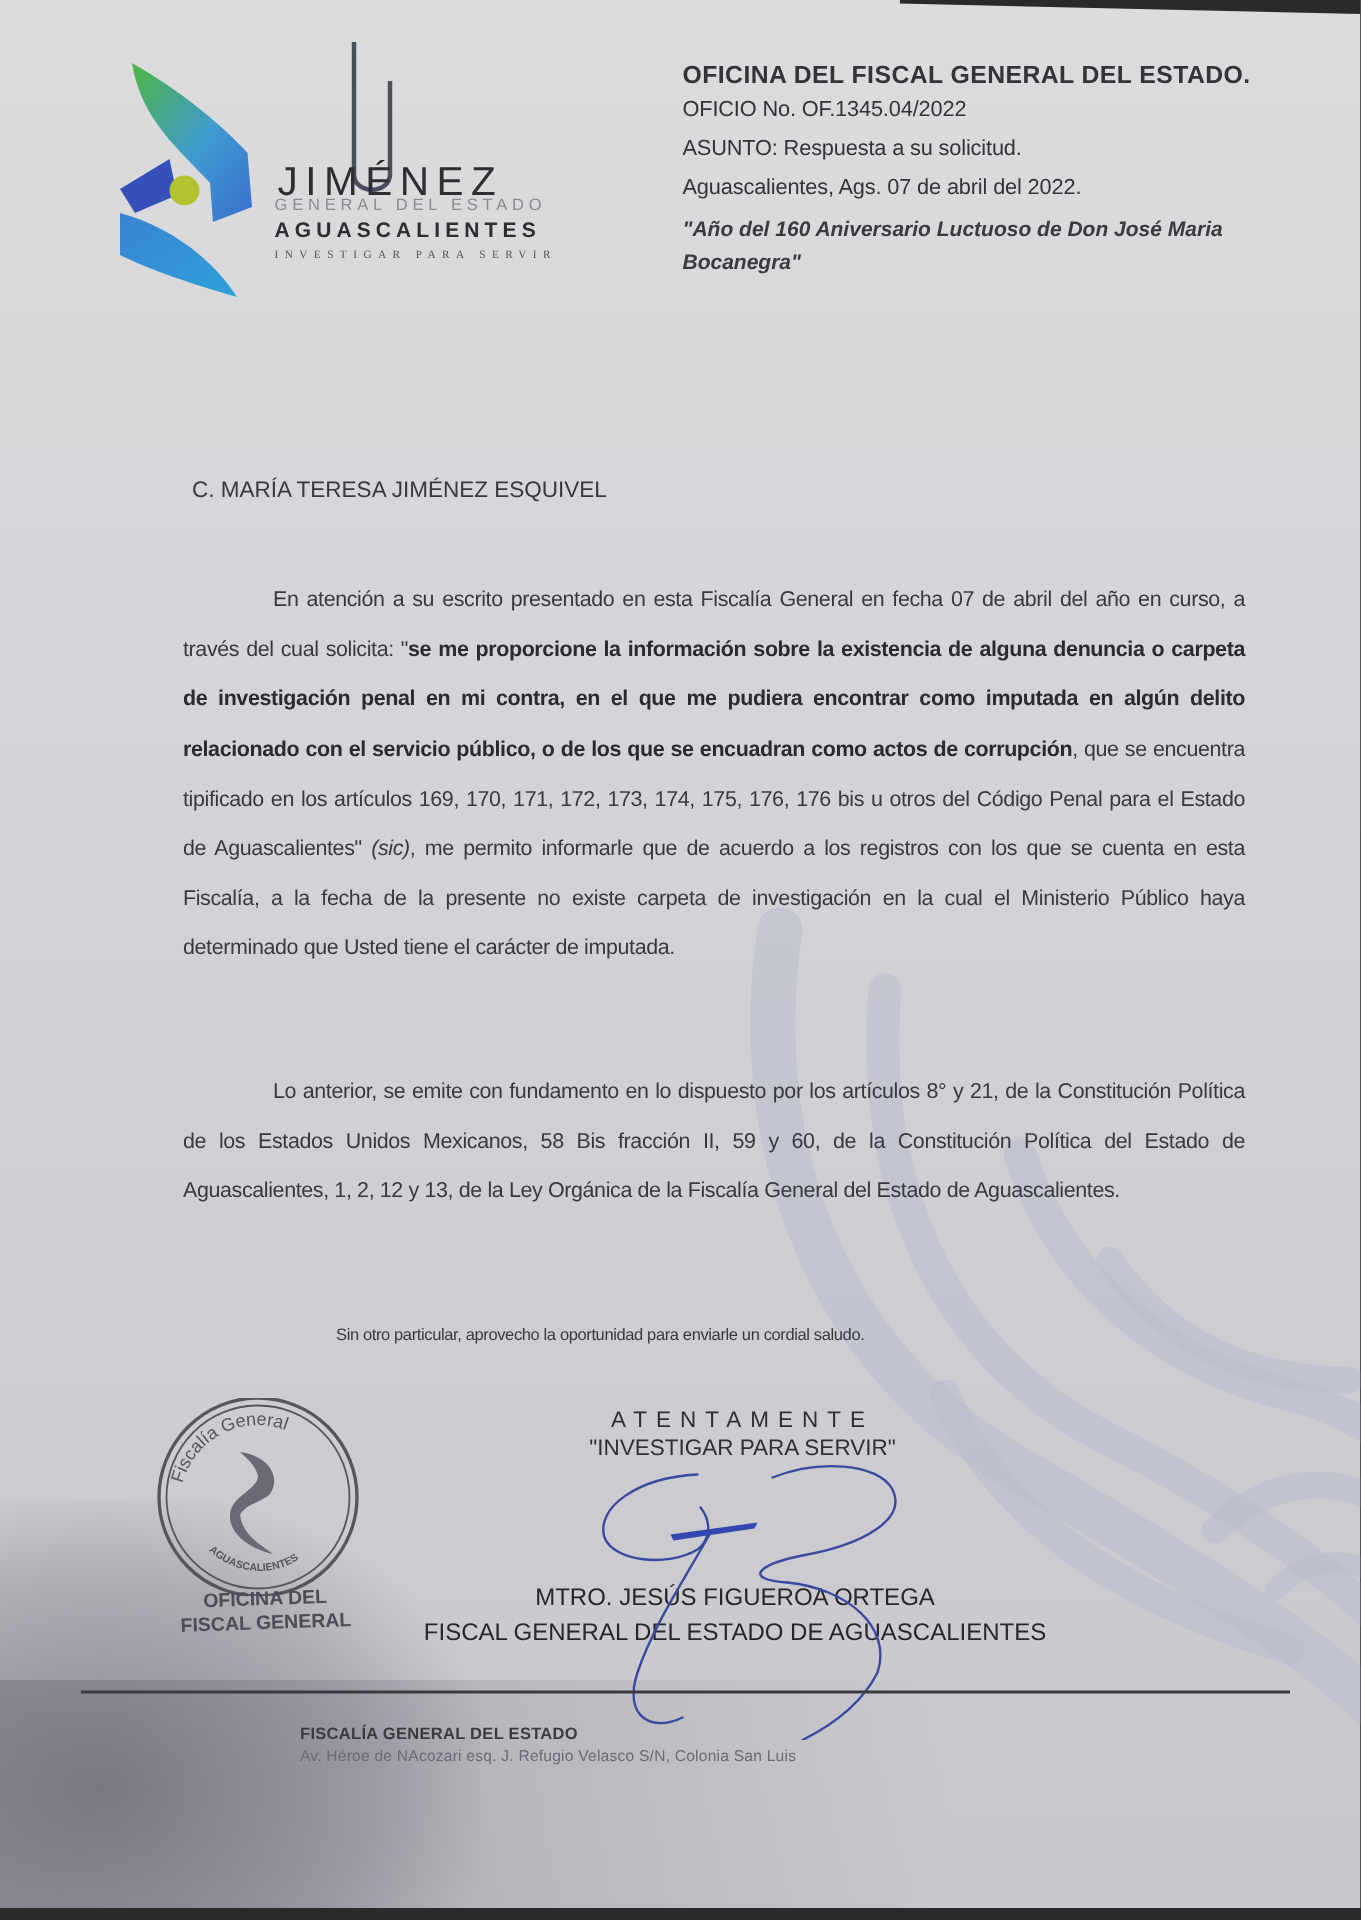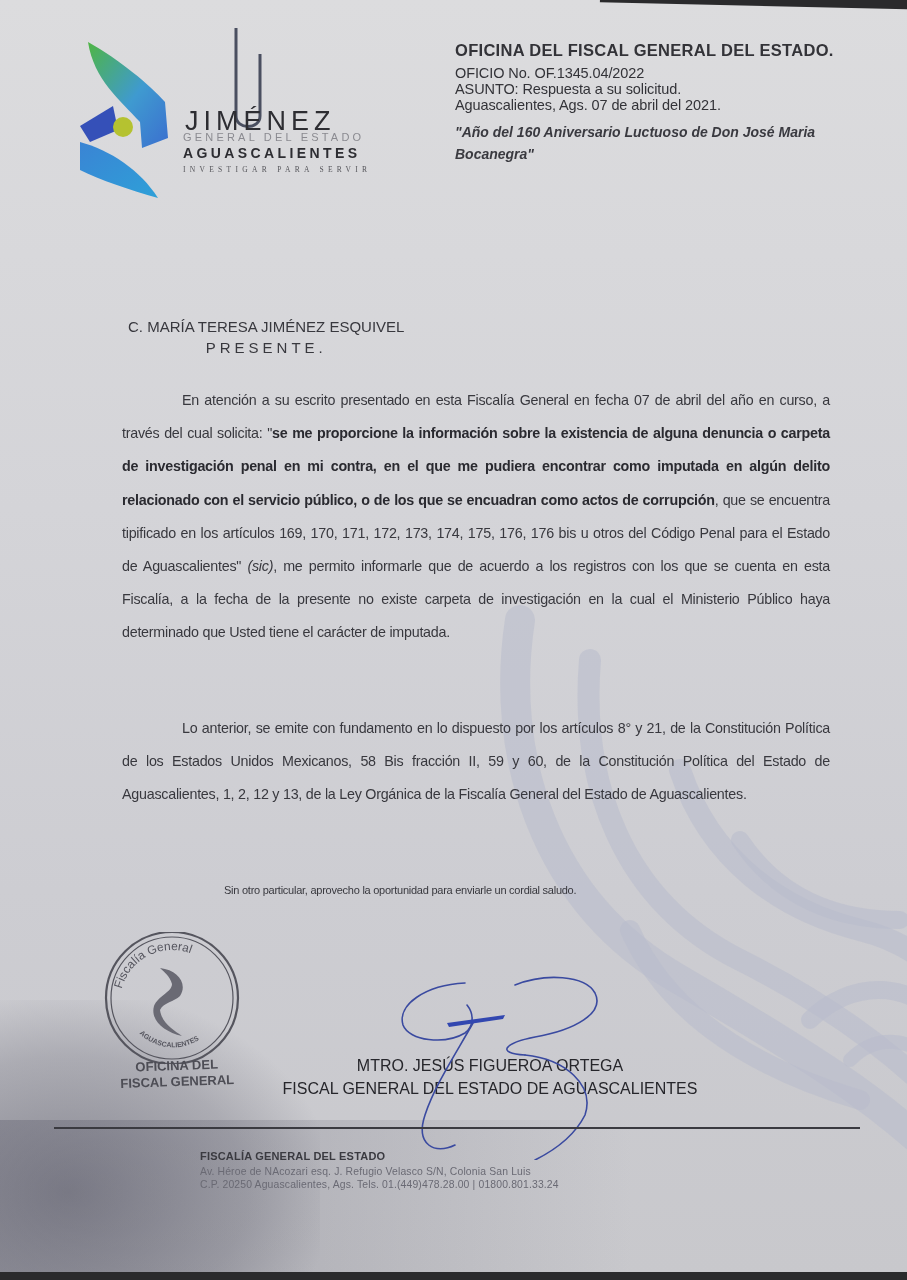--- a/index.html
+++ b/index.html
@@ -41,21 +41,21 @@
     .logo-sub2 {
       position: absolute; left: 103px; top: 115px; font-size: 14px; letter-spacing: 3.4px; color: #2d2d32; font-weight: bold;
     }
     .logo-sub3 {
       position: absolute; left: 103px; top: 135px; font-size: 7.5px; letter-spacing: 4.3px; color: #55555a; font-family: "Liberation Serif", serif; text-align: right;
     }
 
     
     .hdr { position: absolute; left: 455px; top: 40px; width: 390px; color: #333338; }
     .hdr-office { font-weight: bold; font-size: 16.5px; line-height: 21px; letter-spacing: 0.3px; }
-    .hdr-line { font-size: 14.5px; letter-spacing: -0.1px; }
+    .hdr-line { font-size: 14.5px; margin-top: 10px; letter-spacing: -0.1px; }
     .hdr-line.first { margin-top: 4px; }
     .hdr-motto { font-style: italic; font-weight: bold; font-size: 14px; line-height: 22px; margin-top: 8px; color: #3a3a40; }
 
     
     .recipient { position: absolute; left: 128px; top: 316px; color: #38383e; font-size: 15px; line-height: 21px; text-align: center; }
     .present { letter-spacing: 4px; }
     .para {
       position: absolute; left: 122px; width: 708px; color: #38383e; font-size: 14.3px; line-height: 33.2px;
       text-align: justify; letter-spacing: -0.25px;
     }
@@ -128,27 +128,26 @@
     <div class="logo-title">JIMÉNEZ</div>
     <div class="logo-sub1">GENERAL DEL ESTADO</div>
     <div class="logo-sub2">AGUASCALIENTES</div>
     <div class="logo-sub3">INVESTIGAR PARA SERVIR</div>
   </div>
 
   <div class="hdr">
     <div class="hdr-office">OFICINA DEL FISCAL GENERAL DEL ESTADO.</div>
     <div class="hdr-line first">OFICIO No.  OF.1345.04/2022</div>
     <div class="hdr-line">ASUNTO: Respuesta a su solicitud.</div>
-    <div class="hdr-line">Aguascalientes, Ags. 07 de abril del 2021.</div>
+    <div class="hdr-line">Aguascalientes, Ags. 07 de abril del 2022.</div>
     <div class="hdr-motto">"Año del 160 Aniversario Luctuoso de Don José Maria Bocanegra"</div>
   </div>
 
   <div class="recipient">
     <div>C. MARÍA TERESA JIMÉNEZ ESQUIVEL</div>
-    <div class="present">PRESENTE.</div>
   </div>
 
   <div class="para p1">
     <span class="indent"></span><span>En atención a su escrito presentado en esta Fiscalía General en fecha 07 de abril del año en curso, a través del cual solicita: "</span><b>se me proporcione la información sobre la existencia de alguna denuncia o carpeta de investigación penal en mi contra, en el que me pudiera encontrar como imputada en algún delito relacionado con el servicio público, o de los que se encuadran como actos de corrupción</b><span>, que se encuentra tipificado en los artículos 169, 170, 171, 172, 173, 174, 175, 176, 176 bis u otros del Código Penal para el Estado de Aguascalientes" </span><i>(sic)</i><span>, me permito informarle que de acuerdo a los registros con los que se cuenta en esta Fiscalía, a la fecha de la presente no existe carpeta de investigación en la cual el Ministerio Público haya determinado que Usted tiene el carácter de imputada.</span>
   </div>
 
   <div class="para p2">
     <span class="indent"></span><span>Lo anterior, se emite con fundamento en lo dispuesto por los artículos 8° y 21, de la Constitución Política de los Estados Unidos Mexicanos, 58 Bis fracción II, 59 y 60, de la Constitución Política del Estado de Aguascalientes, 1, 2, 12 y 13, de la Ley Orgánica de la Fiscalía General del Estado de Aguascalientes.</span>
   </div>
 
@@ -163,20 +162,24 @@
     <circle cx="74" cy="66" r="61" fill="none" stroke="#55555e" stroke-width="1.2"></circle>
     <text font-size="12" fill="#55555e" font-family="Liberation Sans, sans-serif"><textPath href="#sealTop" startOffset="8%">Fiscalía General</textPath></text>
     <text font-size="7" fill="#55555e" font-family="Liberation Sans, sans-serif" font-weight="bold"><textPath href="#sealBot" startOffset="18%">AGUASCALIENTES</textPath></text>
     <path d="M62 36 C 80 38, 90 52, 82 64 C 76 70, 66 70, 62 78 C 64 92, 76 98, 84 104 C 66 100, 52 88, 56 74 C 60 64, 74 60, 74 52 C 72 44, 66 40, 62 36 Z" fill="#6a6a74"></path>
   </svg>
   <div class="seal-caption">
     <div>OFICINA DEL</div>
     <div>FISCAL GENERAL</div>
   </div>
 
+  <div class="closing">
+    <div class="atent">ATENTAMENTE</div>
+    <div class="slogan">"INVESTIGAR PARA SERVIR"</div>
+  </div>
 
   <div class="signer">
     <div>MTRO. JESÚS FIGUEROA ORTEGA</div>
     <div>FISCAL GENERAL DEL ESTADO DE AGUASCALIENTES</div>
   </div>
 
   <svg class="signature" viewBox="0 0 230 185">
     <g fill="none" stroke="#3a4aa0" stroke-width="1.6" stroke-linecap="round">
       <path d="M70 8 C 30 10, 2 30, 8 50 C 14 66, 50 70, 70 58 C 78 52, 80 40, 72 30"></path>
       <path d="M120 10 C 150 -2, 190 0, 200 18 C 210 38, 180 55, 140 62 C 110 68, 100 78, 130 80"></path>
@@ -185,16 +188,15 @@
     </g>
     <path d="M52 48 L 110 40 L 108 44 L 54 52 Z" fill="#3247b0"></path>
   </svg>
 
   <div class="rule"></div>
 
   <div class="footer">
     <div class="footer-title">FISCALÍA GENERAL DEL ESTADO</div>
     <div class="footer-addr">
       <div>Av. Héroe de NAcozari esq. J. Refugio Velasco S/N, Colonia San Luis</div>
-      <div>C.P. 20250 Aguascalientes, Ags. Tels. 01.(449)478.28.00 | 01800.801.33.24</div>
     </div>
   </div>
 </div>
 
 </body></html>

